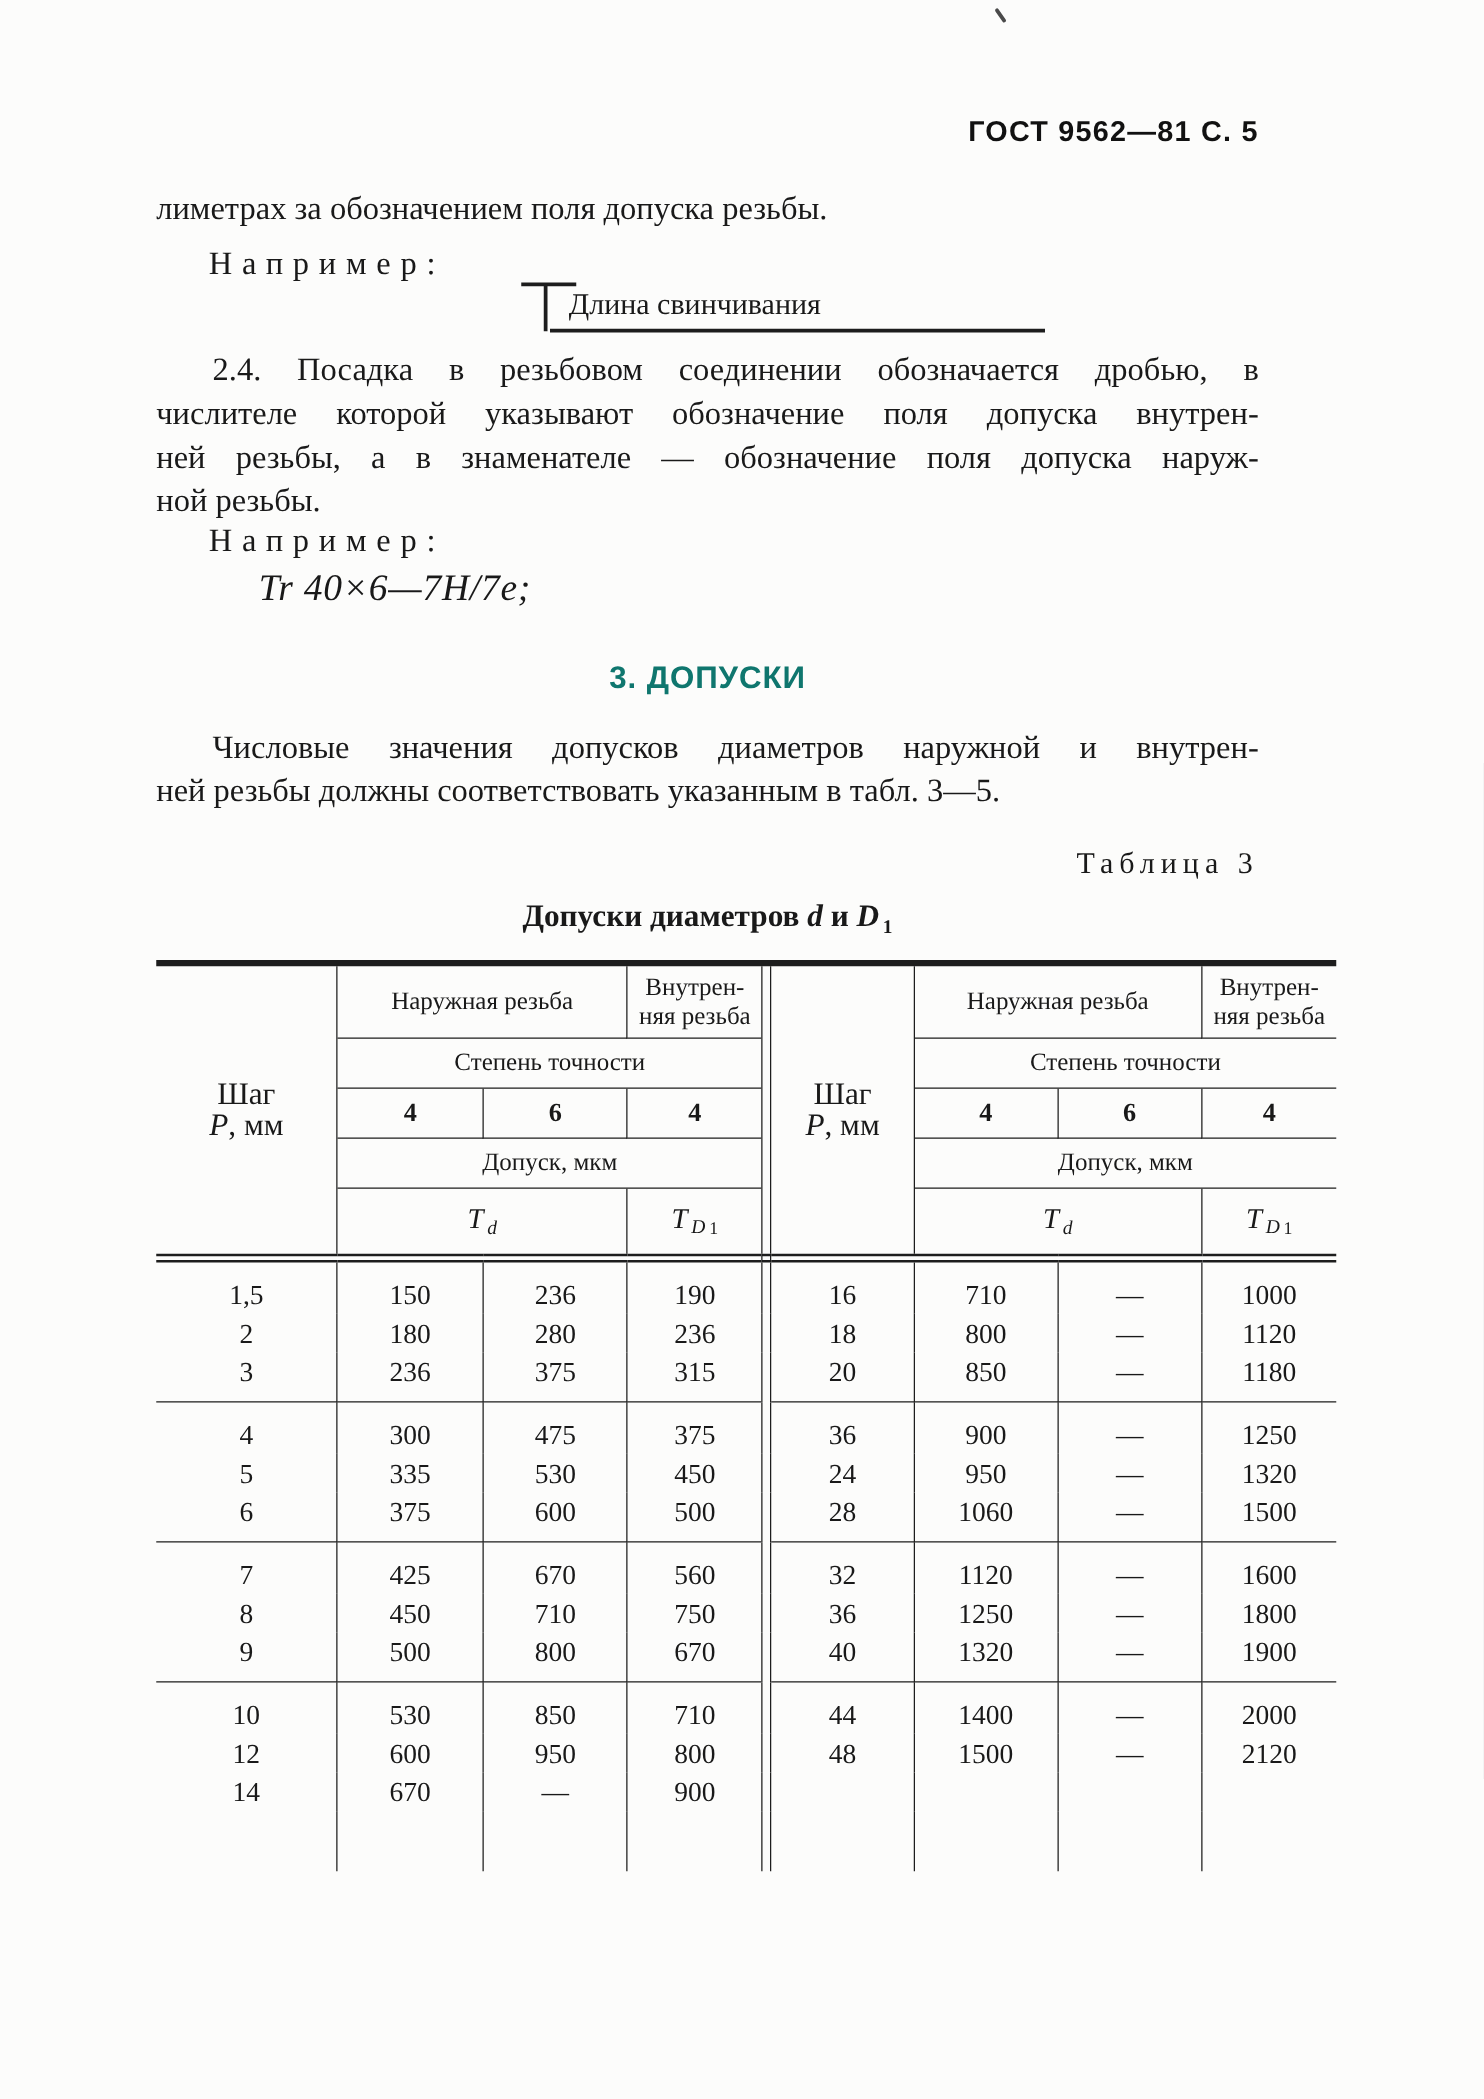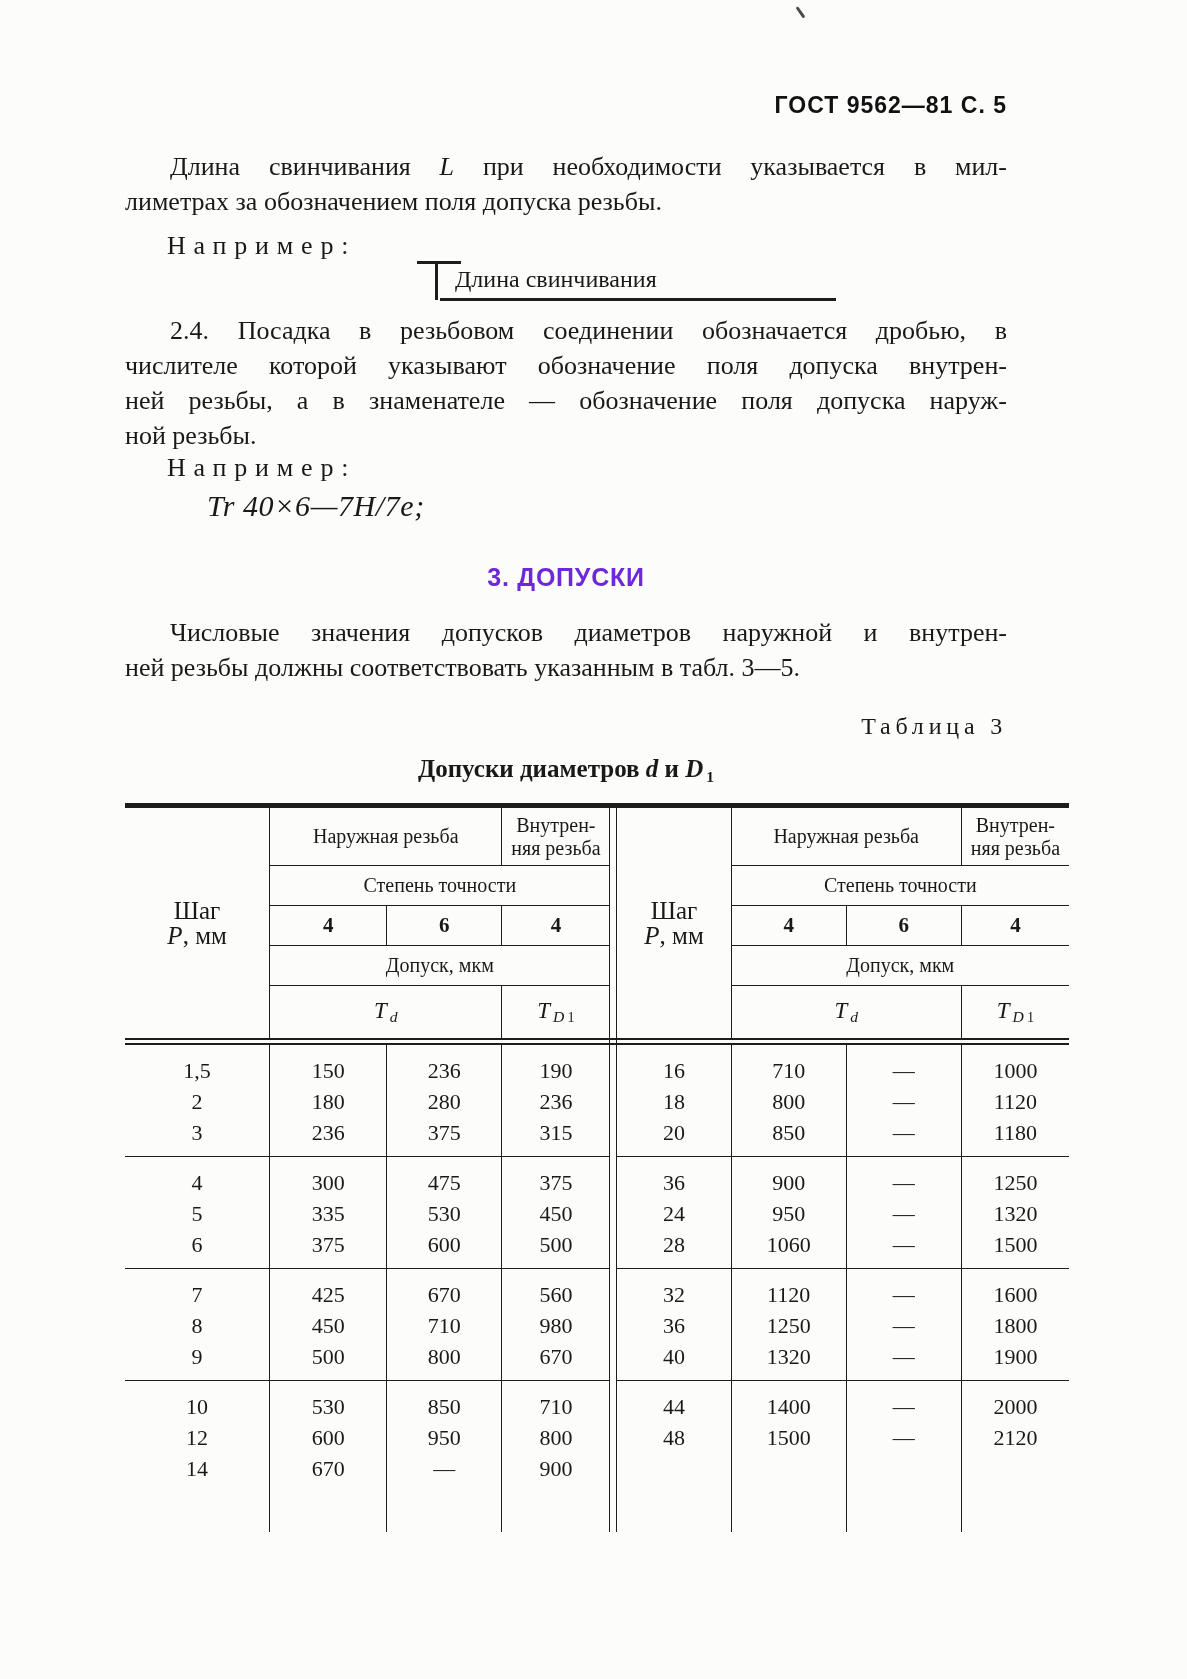--- a/index.html
+++ b/index.html
@@ -48,21 +48,21 @@
   .f2{margin-top:6px;}
   .f3{margin-top:8px;}
   .diagram{position:relative;height:44px;width:882px;}
   .d-tick{position:absolute;left:292px;top:0;width:44px;height:0;border-top:3px solid var(--line);}
   .d-v{position:absolute;left:310px;top:1px;width:2.5px;height:38px;background:var(--line);}
   .d-label{position:absolute;left:330px;top:5px;font-size:24px;}
   .d-line{position:absolute;left:315px;top:37px;width:396px;height:3px;background:var(--line);}
   .section-heading{
     margin-top:38px;width:882px;text-align:center;
     font-family:"Liberation Sans","DejaVu Sans",sans-serif;
-    font-weight:bold;font-size:25px;letter-spacing:.03em;height:30px;color:#6d28d9;
+    font-weight:bold;font-size:25px;letter-spacing:.03em;height:30px;color:#0f766e;
   }
   .table-caption{
     margin-top:28px;width:882px;text-align:right;
     font-size:24px;letter-spacing:.20em;height:28px;
   }
   .table-title{
     margin-top:14px;width:882px;text-align:center;
     font-weight:bold;font-size:25px;height:32px;
   }
   .table-title .sub1{font-weight:bold;}
@@ -97,21 +97,20 @@
 </head>
 <body>
 
 <div class="page">
   <div class="artifact"></div>
   <div class="content">
 
     <div class="doc-header">ГОСТ 9562—81 С. 5</div>
 
     <div class="para p1">
-        <div class="tline just ind"><span>Длина свинчивания </span><span class="it">L</span><span> при необходимости указывается в мил-</span></div>
         <div class="tline"><span>лиметрах за обозначением поля допуска резьбы.</span></div>
       </div>
 
     <div class="ex-label">Например:</div>
 
     <div class="diagram">
       <div class="d-tick"></div>
       <div class="d-v"></div>
       <div class="d-label">Длина свинчивания</div>
       <div class="d-line"></div>
@@ -281,21 +280,21 @@
             <td class="mid"></td>
             <td>32</td>
             <td>1120</td>
             <td>—</td>
             <td>1600</td>
           </tr>
           <tr class="brow">
             <td>8</td>
             <td>450</td>
             <td>710</td>
-            <td>980</td>
+            <td>750</td>
             <td class="mid"></td>
             <td>36</td>
             <td>1250</td>
             <td>—</td>
             <td>1800</td>
           </tr>
           <tr class="brow sep">
             <td>9</td>
             <td>500</td>
             <td>800</td>

